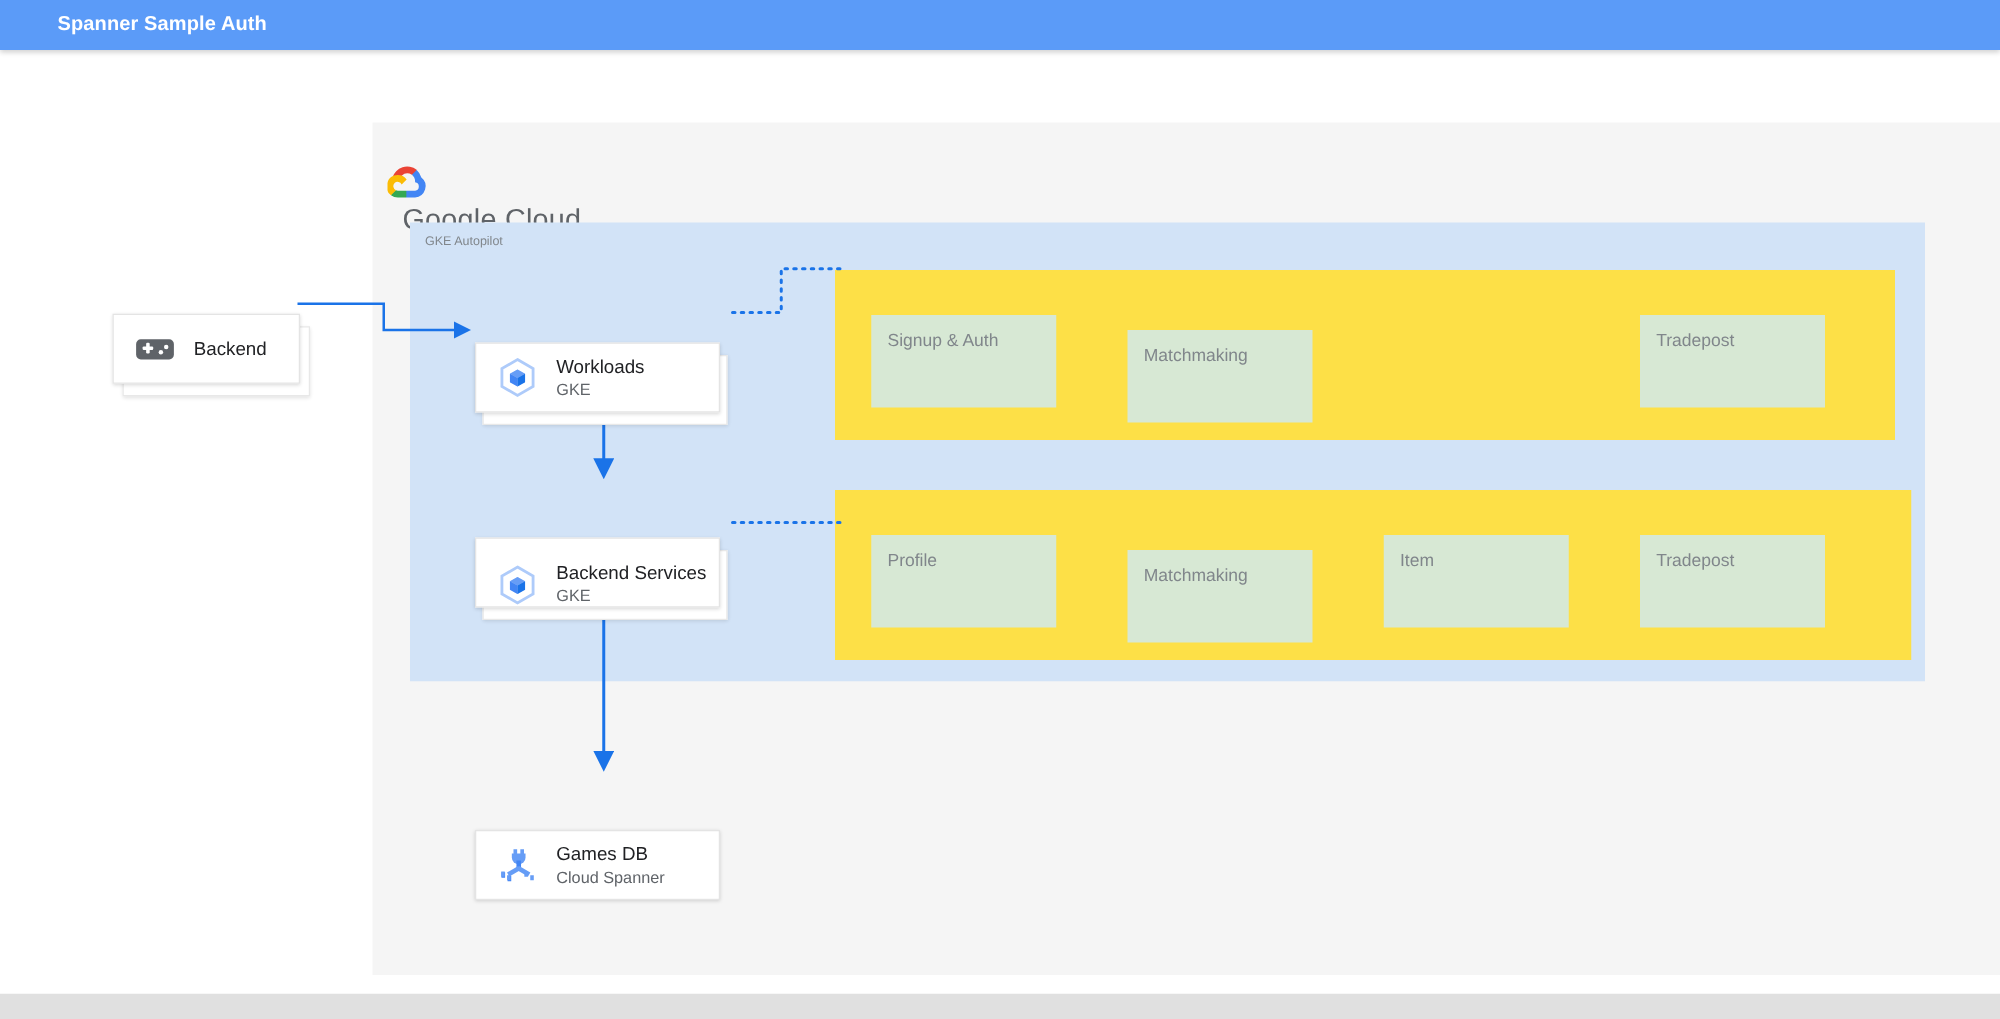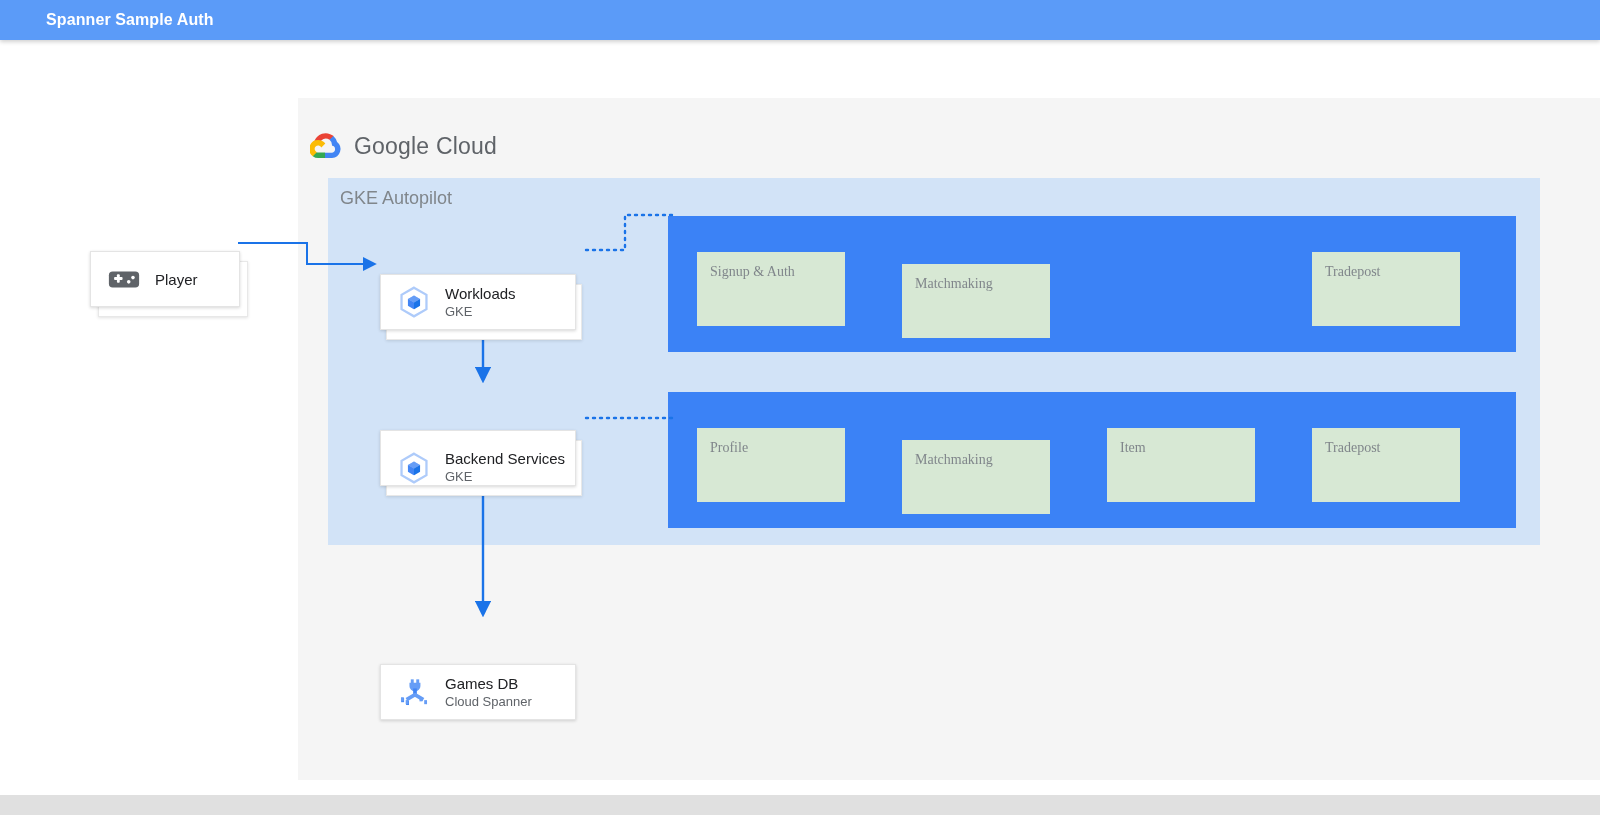--- a/index.html
+++ b/index.html
@@ -64,21 +64,22 @@
     height: 682px;
     background: #f5f5f5;
   }
 
   
   .gcloud-brand {
     position: absolute;
     left: 12px;
     top: 32px;
     display: flex;
-    align-items: center;
+    align-items: flex-start;
+    flex-direction: column;
   }
   .gcloud-logo {
     width: 32px;
     height: 32px;
     display: block;
   }
   .gcloud-text {
     margin-left: 12px;
     font-size: 23px;
     color: #5f6368;
@@ -92,33 +93,32 @@
     left: 30px;
     top: 80px;
     width: 1212px;
     height: 367px;
     background: #d2e3f7;
   }
   .gke-panel-label {
     position: absolute;
     left: 12px;
     top: 10px;
-    font-size: 18px;
+    font-size: 10px;
     color: #80868b;
     white-space: nowrap;
   }
 
   
   .svc-group {
     position: absolute;
-    background: #3b82f6;
-    font-family: Liberation Serif, serif;
+    background: #fde047;
   }
   .svc-group.top    { left: 340px; top: 38px;  width: 848px; height: 136px; }
-  .svc-group.bottom { left: 340px; top: 214px; width: 848px; height: 136px; }
+  .svc-group.bottom { left: 340px; top: 214px; width: 848px; height: 136px; padding-left: 13px; }
 
   
   .svc-box {
     position: absolute;
     top: 36px;
     width: 148px;
     height: 74px;
     background: #d7e8d4;
   }
   .svc-box.c0 { left: 29px; }
@@ -254,21 +254,21 @@
 
     <div class="node-card node-player">
       <svg class="node-icon" viewBox="0 0 36 36">
         <rect x="2" y="10" width="32" height="17" rx="4" fill="#5f6368"></rect>
         <rect x="7.5" y="16" width="9" height="3" rx="1" fill="#ffffff"></rect>
         <rect x="10.5" y="13" width="3" height="9" rx="1" fill="#ffffff"></rect>
         <circle cx="23" cy="21" r="1.9" fill="#ffffff"></circle>
         <circle cx="27.5" cy="16.5" r="1.9" fill="#ffffff"></circle>
       </svg>
       <div class="node-text">
-        <div class="node-title">Player</div>
+        <div class="node-title">Backend</div>
       </div>
     </div>
 
     <div class="node-card node-workloads">
       <svg class="node-icon" viewBox="0 0 36 36">
         <path d="M18 2.8 31.2 10.4v15.2L18 33.2 4.8 25.6V10.4z" fill="none" stroke="#aecbfa" stroke-width="2.4"></path>
         <path d="M18 11.2l6.4 3.6v7.2L18 25.6l-6.4-3.6v-7.2z" fill="#aecbfa"></path>
         <path d="M18 11.2l6.4 3.6L18 18.5l-6.4-3.7z" fill="#669df6"></path>
         <path d="M18 18.5v7.1l-6.4-3.6v-7.2z" fill="#4285f4"></path>
         <path d="M18 18.5v7.1l6.4-3.6v-7.2z" fill="#1a73e8"></path>

